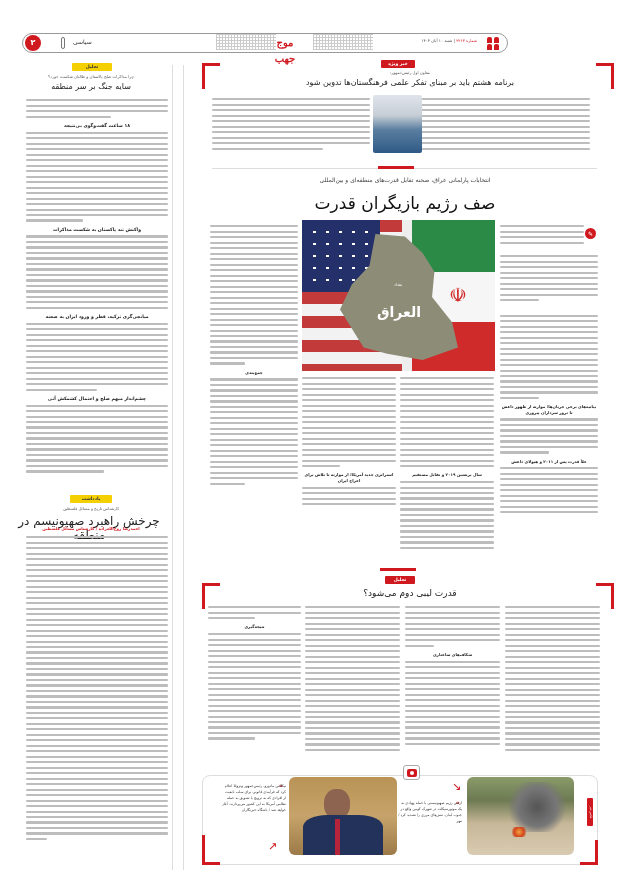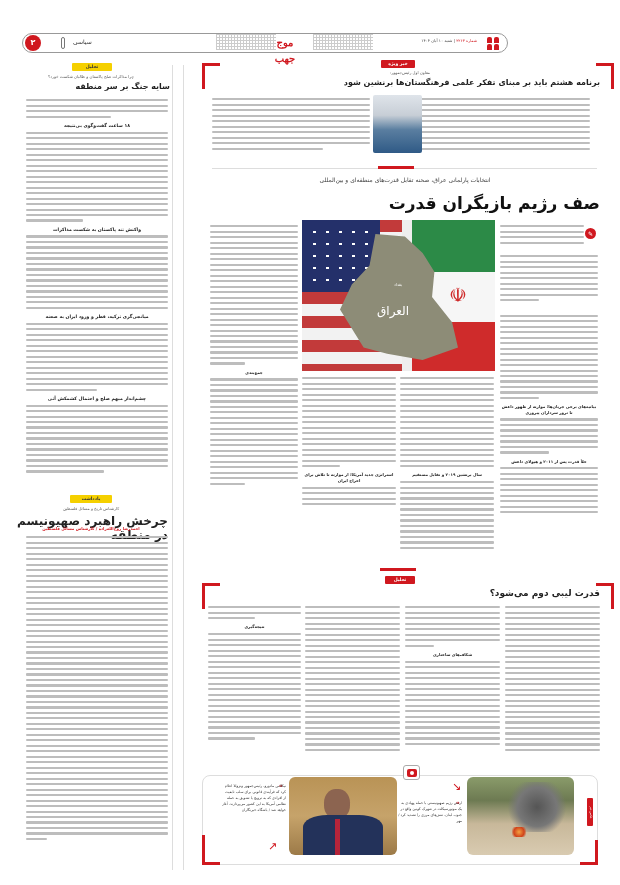--- a/index.html
+++ b/index.html
@@ -12,21 +12,21 @@
 .hdr .icon-r{position:absolute;right:6px;top:2px;width:16px;height:14px}
 .hdr .icon-r i{position:absolute;width:5px;height:6px;background:#d0181f;border-radius:2px 2px 0 0}
 .hdr .pagenum{position:absolute;left:2px;top:1px;width:16px;height:16px;border-radius:50%;background:#d0181f;color:#fff;font-size:8px;font-weight:bold;text-align:center;line-height:16px}
 .hdr .section{position:absolute;left:50px;top:4px;font-size:6px;color:#333}
 .hdr .mic{position:absolute;left:38px;top:3px;width:4px;height:12px;border:1px solid #777;border-radius:2px}
 .tag{position:absolute;height:8px;font-size:4.5px;text-align:center;line-height:8px;font-weight:bold;border-radius:1px}
 .tag.y{background:#f5d000;color:#333}
 .tag.r{background:#d0181f;color:#fff}
 .col{position:absolute;font-size:3.6px;line-height:5.5px;color:#666;text-align:justify;overflow:hidden}
 .fill{display:block;height:2.2px;background:#bdbdbd;margin:3.3px 0 0 0;border-radius:1px}
-.h1{position:absolute;font-weight:bold;color:#222}
+.h1{position:absolute;font-weight:normal;text-align:center;color:#222}
 .sub{position:absolute;font-size:4px;text-align:center;color:#555}
 .subh{font-weight:bold;color:#222;text-align:center;font-size:4.6px;margin:5px 0 2px}
 .corner{position:absolute;width:18px;height:26px;border-color:#d0181f;border-style:solid;border-width:0}
 .vline{position:absolute;width:1px;background:#ddd}
 .rline{position:absolute;height:3px;background:#d0181f}
 </style>
 </head>
 <body>
 
 <div class="hdr">
@@ -178,21 +178,21 @@
     <span class="fill"></span>
     <span class="fill"></span>
     <span class="fill"></span>
     <span class="fill" style="width:15%;margin-right:85%"></span>
 </div>
 
 <div class="corner" style="left:202px;top:63px;border-left-width:3px;border-top-width:3px"></div>
 <div class="corner" style="left:596px;top:63px;border-right-width:3px;border-top-width:3px"></div>
 <div class="tag r" style="left:381px;top:60px;width:34px">خبر ویژه</div>
 <div class="sub" style="left:220px;top:70px;width:380px">معاون اول رئیس‌جمهور:</div>
-<div class="h1" style="left:220px;top:78px;width:380px;font-size:8px">برنامه هشتم باید بر مبنای تفکر علمی فرهنگستان‌ها برنشین شود</div>
+<div class="h1" style="left:220px;top:78px;width:380px;font-size:8px">برنامه هشتم باید بر مبنای تفکر علمی فرهنگستان‌ها تدوین شود</div>
 <div class="col" style="left:400px;top:95px;width:190px;height:60px">
   <span class="fill"></span>
     <span class="fill"></span>
     <span class="fill"></span>
     <span class="fill"></span>
     <span class="fill"></span>
     <span class="fill"></span>
     <span class="fill"></span>
     <span class="fill"></span>
     <span class="fill"></span>
@@ -218,21 +218,21 @@
 <div class="h1" style="left:210px;top:193px;width:390px;font-size:17px;color:#111">صف رژیم بازیگران قدرت</div>
 <div style="position:absolute;left:302px;top:220px;width:193px;height:151px;overflow:hidden;background:#eee">
   <div style="position:absolute;left:0;top:0;width:100px;height:151px;background:repeating-linear-gradient(180deg,#c23a3a 0 12px,#f2f2f2 12px 24px)"></div>
   <div style="position:absolute;left:0;top:0;width:78px;height:72px;background:#24306a"></div>
   <div style="position:absolute;left:6px;top:6px;width:66px;height:60px;background-image:radial-gradient(#fff 1.3px,transparent 1.6px);background-size:13px 12px"></div>
   <div style="position:absolute;left:110px;top:0;width:83px;height:52px;background:#2c8a47"></div>
   <div style="position:absolute;left:110px;top:52px;width:83px;height:50px;background:#f6f6f6"></div>
   <div style="position:absolute;left:110px;top:102px;width:83px;height:49px;background:#cf2b2b"></div>
   <div style="position:absolute;left:145px;top:62px;width:22px;height:26px;color:#cf2b2b;font-size:20px;line-height:26px;text-align:center">☫</div>
   <div style="position:absolute;left:38px;top:14px;width:118px;height:126px;background:#8d8c77;clip-path:polygon(30% 0,55% 2%,70% 15%,80% 30%,78% 50%,95% 70%,100% 90%,70% 100%,40% 95%,20% 90%,0 60%,10% 40%,25% 25%)"></div>
-  <div style="position:absolute;left:75px;top:84px;font-size:12px;color:#fff;font-weight:normal;direction:rtl">العراق</div>
+  <div style="position:absolute;left:75px;top:84px;font-size:14px;color:#fff;font-weight:bold;direction:rtl">العراق</div>
   <div style="position:absolute;left:92px;top:62px;font-size:4px;color:#fff">بغداد</div>
 </div>
 <div style="position:absolute;left:585px;top:228px;width:11px;height:11px;border-radius:50%;background:#d0181f;color:#fff;font-size:6px;text-align:center;line-height:11px">✎</div>
 <div class="col" style="left:500px;top:222px;width:84px;height:30px">
   <span class="fill"></span>
     <span class="fill"></span>
     <span class="fill"></span>
     <span class="fill"></span>
 </div>
 <div class="col" style="left:500px;top:252px;width:98px;height:310px">

